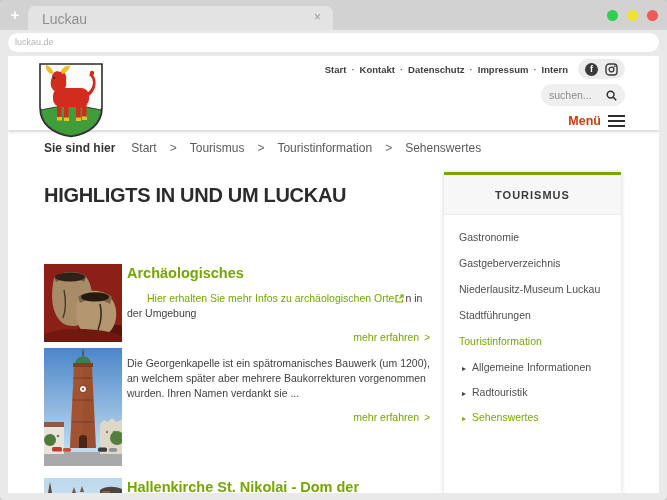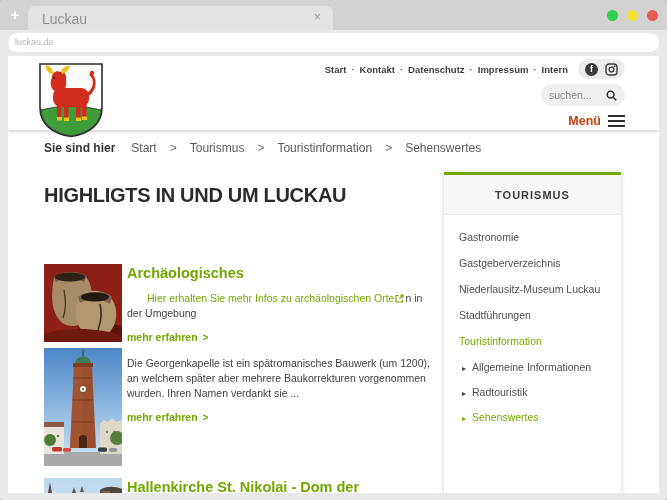--- a/index.html
+++ b/index.html
@@ -70,21 +70,21 @@
   .a1 { top:184px;margin-top:24px; } .a2 { top:292px; } .a3 { top:422px; }
   .thumb { flex:none; margin-right:5px; cursor:pointer; font-size:0; }
   .t1 { width:78px; height:78px; } .t2 { width:78px; height:118px; } .t3 { width:78px; height:72px; }
   .abody { padding-left:0; width:303px; margin-left:0; }
   .abody { margin-left:0; }
   .article .abody { margin-left:0; }
   .atitle { font-size:14.5px; font-weight:bold; color:#74a600; cursor:pointer; line-height:19px; }
   .atext { margin-top:8px; font-size:10.5px; line-height:15px; color:#3f3f3f; }
   .glink { color:#74a600; cursor:pointer;padding-left:20px; }
   .ext-ico { display:inline-block; vertical-align:-1px; margin:0 1px; }
-  .more { margin-top:10px; font-size:10.5px; font-weight:bold; color:#74a600; cursor:pointer; }
+  .more { margin-top:10px; font-size:10.5px; font-weight:normal; color:#74a600; cursor:pointer;text-align:right; }
   .more .chev { margin-left:5px; font-size:10px; }
 
   
   .sidebar { position:absolute; left:436px; top:116px; width:177px; height:322px; background:#fff;
              border-top:3px solid #76a800; box-shadow:0 1px 5px rgba(0,0,0,0.18); }
   .sb-head { height:40px; background:#f7f7f7; border-bottom:1px solid #ededed; text-align:center;
              line-height:40px; font-size:11px; font-weight:bold; letter-spacing:1px; color:#3b3b3b; }
   .sb-list { list-style:none; padding:15px 8px 0 15px; }
   .sb-list li { font-size:10.5px; line-height:14px; color:#4e4e4e; margin-bottom:12px; cursor:pointer; }
   .sb-list li.sub { margin-left:3px; margin-bottom:9px; display:flex; gap:6px; align-items:baseline; }

